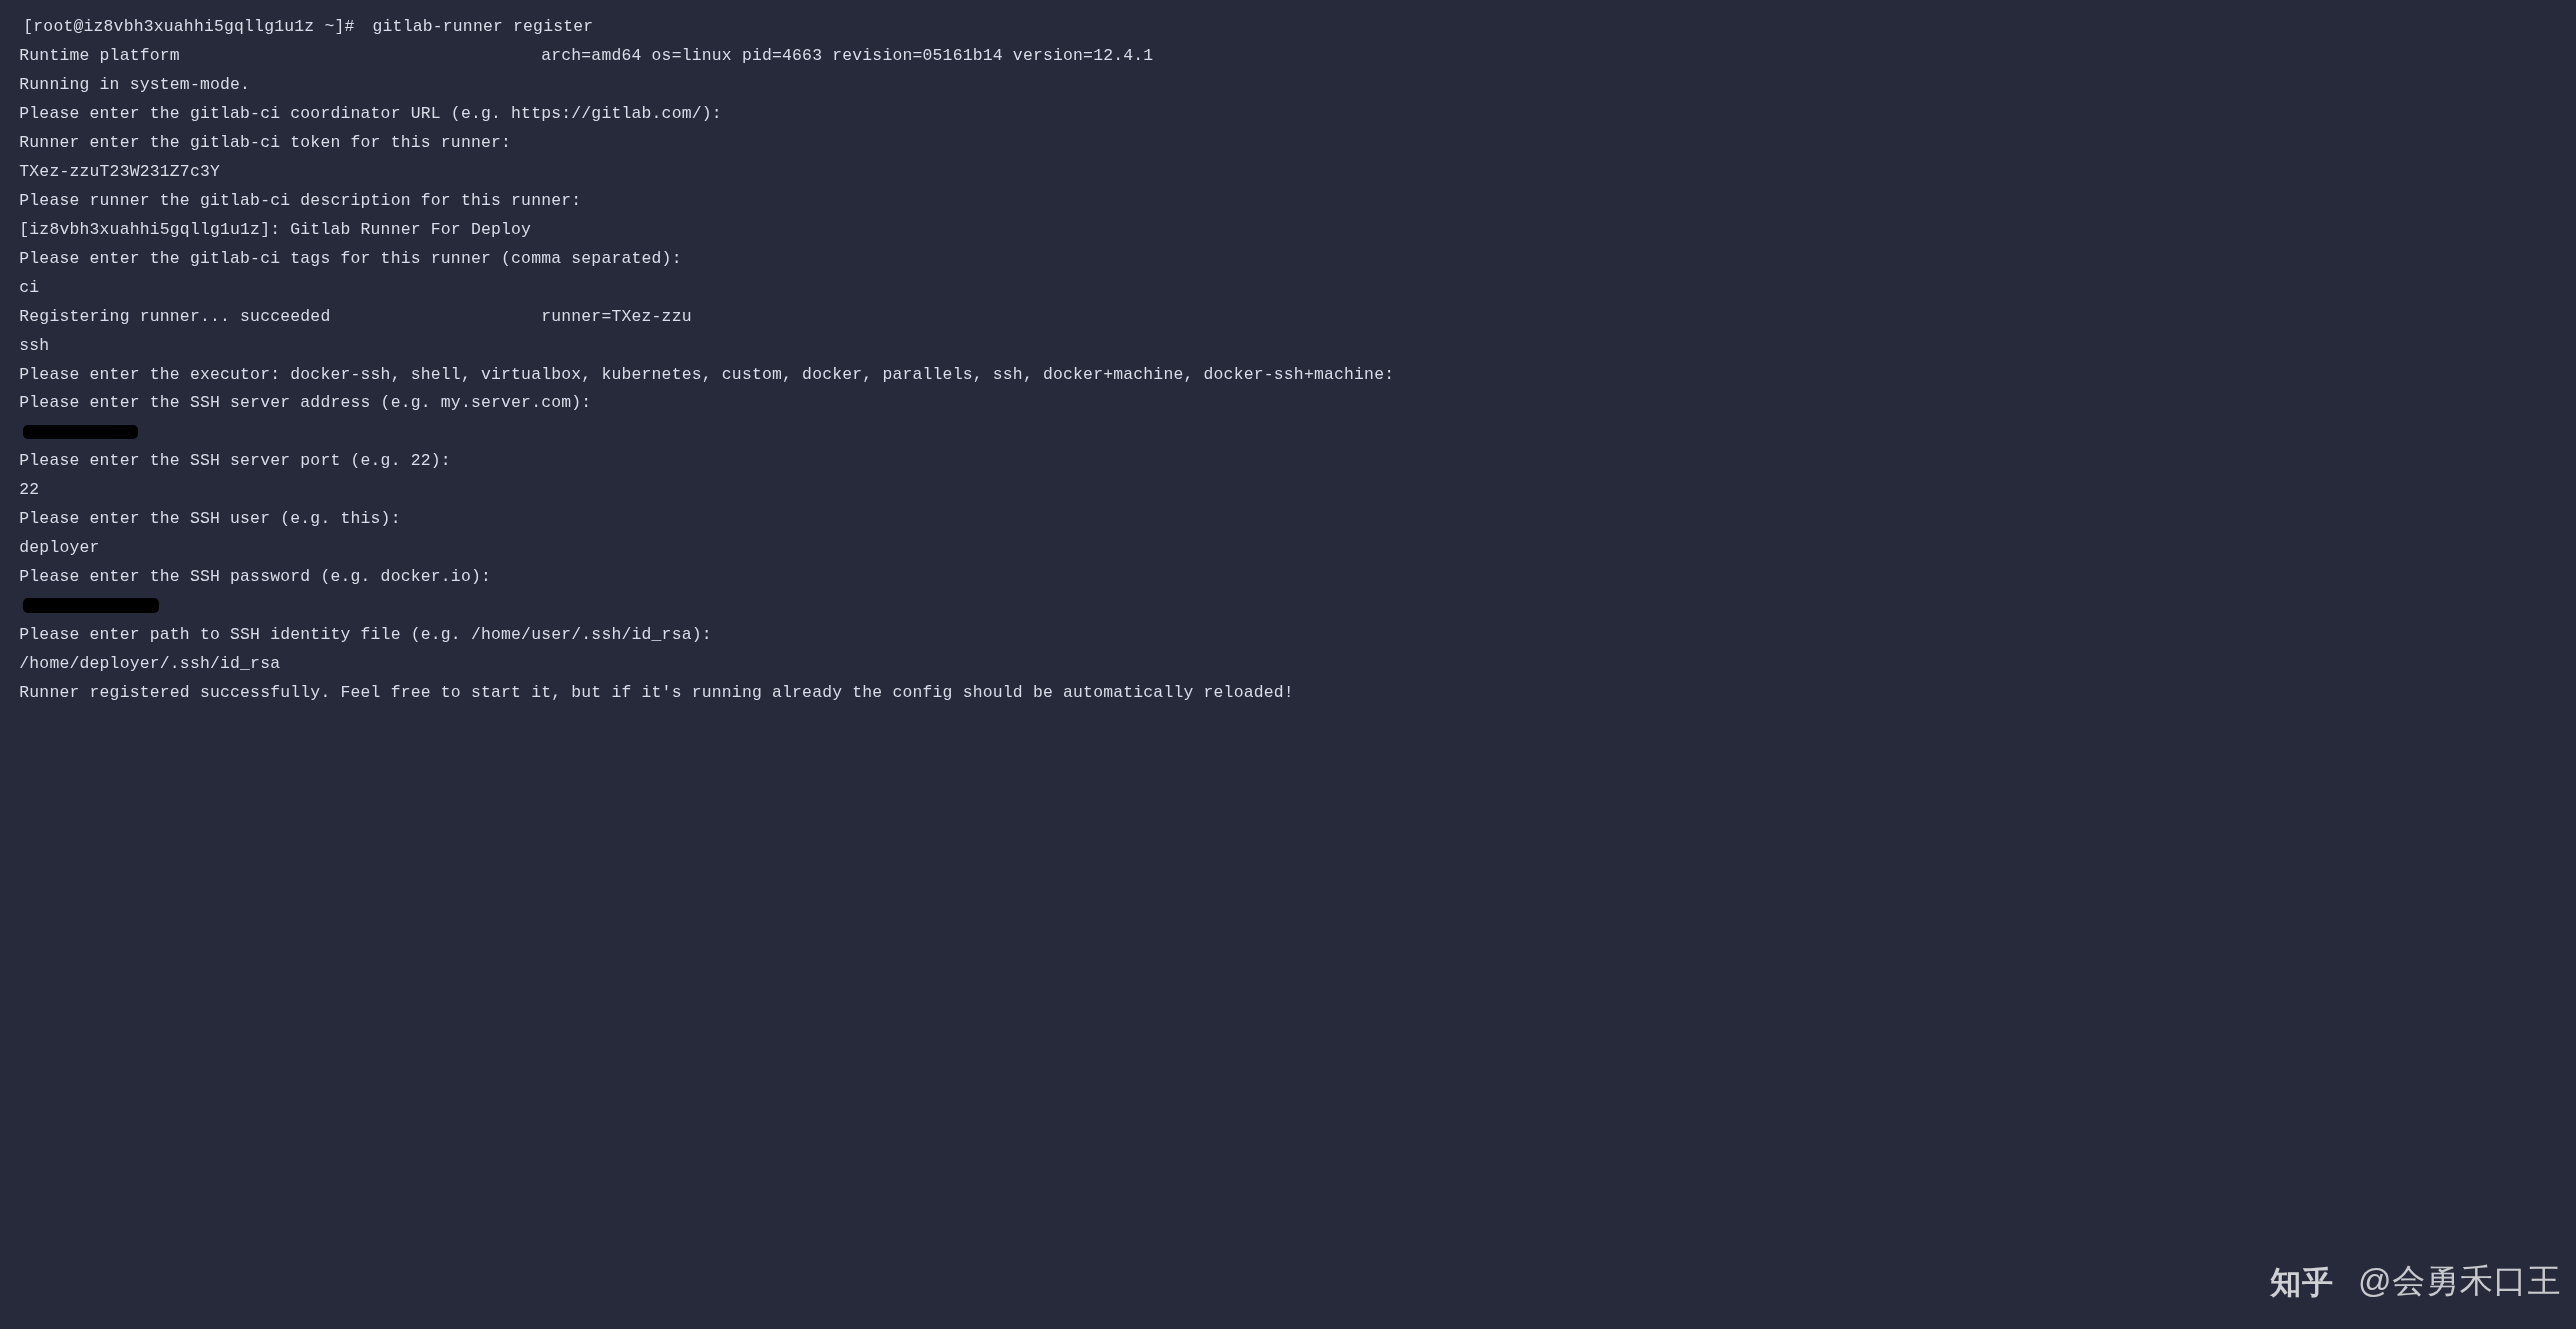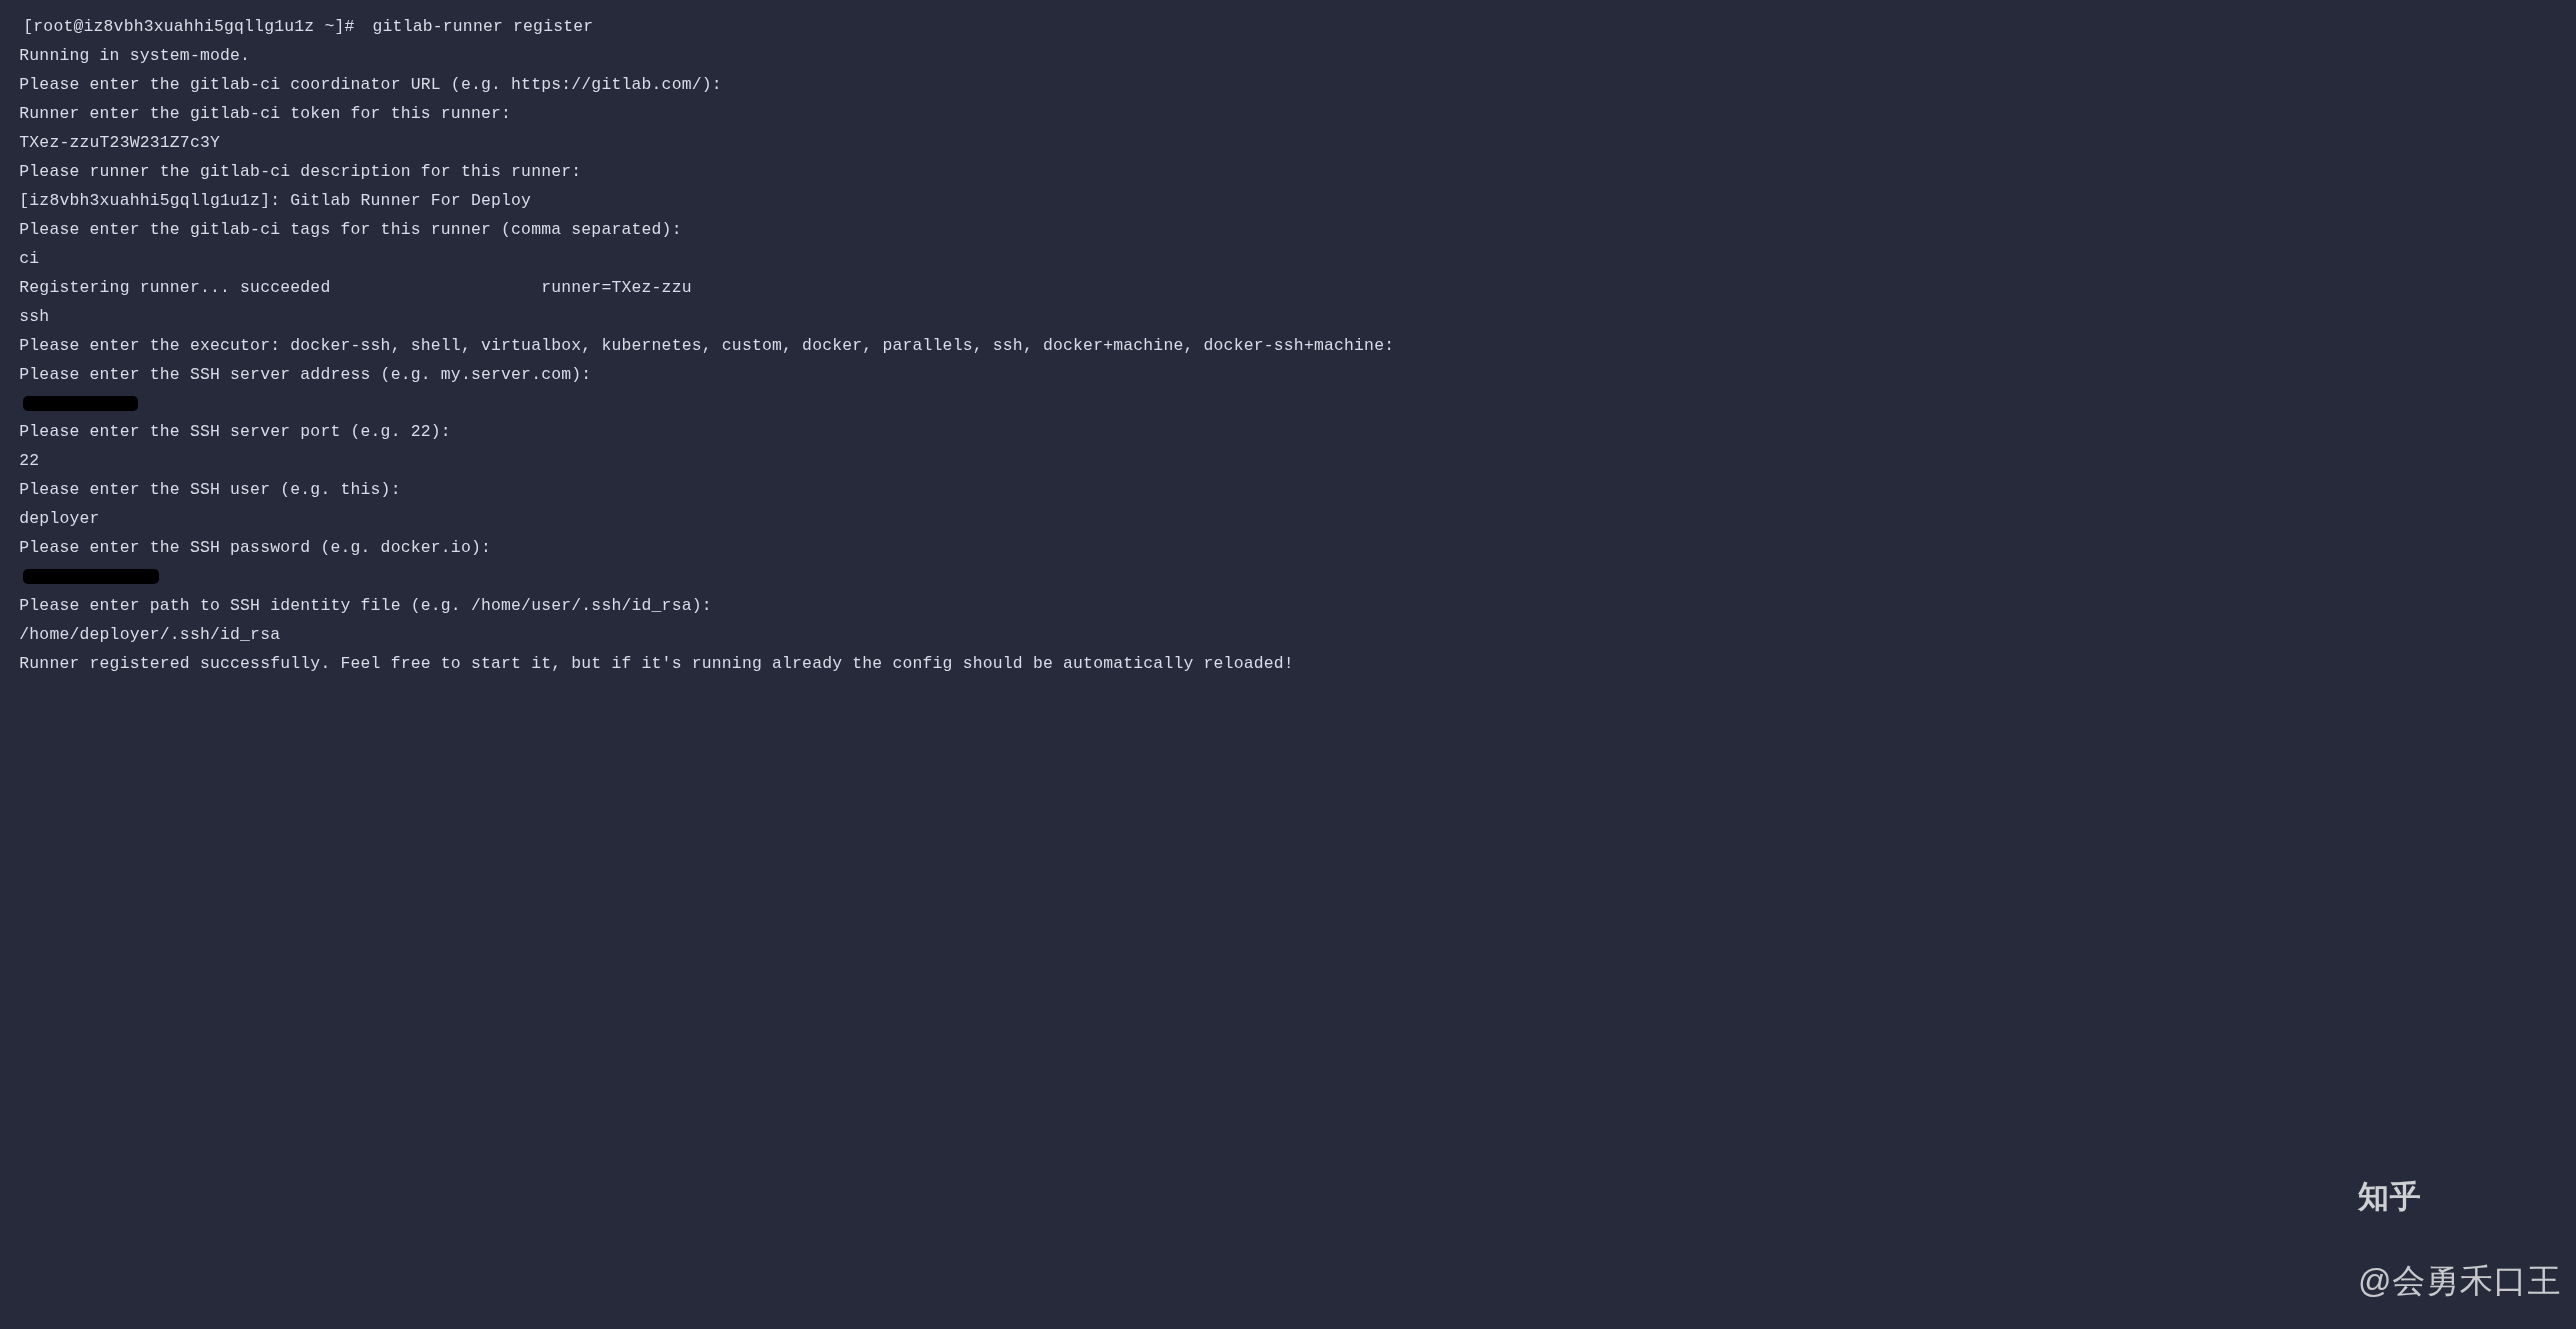--- a/index.html
+++ b/index.html
@@ -39,36 +39,36 @@
     .watermark {
       position: absolute;
       right: 14.8px;
       bottom: 23px;
       font-family: 'PingFang SC', 'Microsoft YaHei', sans-serif;
       font-size: 33px;
       font-weight: 500;
       color: rgba(255, 255, 255, 0.75);
       letter-spacing: 0.8px;
       display: flex;
-      align-items: flex-start;
-      gap: 28px;
-      flex-direction: column;
+      align-items: flex-end;
+      gap: 16px;
     }
     .zhihu-logo {
       font-family: 'PingFang SC', 'Microsoft YaHei', sans-serif;
       font-size: 31px;
       font-weight: 600;
       color: rgba(255, 255, 255, 0.78);
     }
   </style>
 </head>
 <body>
 
 <div>
   <div class="terminal-line"><span>[root@iz8vbh3xuahhi5gqllg1u1z ~]# </span><span>gitlab-runner register</span></div>
+  <div class="terminal-line">Runtime platform                                    arch=amd64 os=linux pid=4663 revision=05161b14 version=12.4.1</div>
   <div class="terminal-line">Running in system-mode.</div>
   <div class="terminal-line"></div>
   <div class="terminal-line">Please enter the gitlab-ci coordinator URL (e.g. https://gitlab.com/):</div>
   <div class="terminal-line">Runner enter the gitlab-ci token for this runner:</div>
   <div class="terminal-line">TXez-zzuT23W231Z7c3Y</div>
   <div class="terminal-line">Please runner the gitlab-ci description for this runner:</div>
   <div class="terminal-line">[iz8vbh3xuahhi5gqllg1u1z]: Gitlab Runner For Deploy</div>
   <div class="terminal-line">Please enter the gitlab-ci tags for this runner (comma separated):</div>
   <div class="terminal-line">ci</div>
   <div class="terminal-line">Registering runner... succeeded                     runner=TXez-zzu</div>

